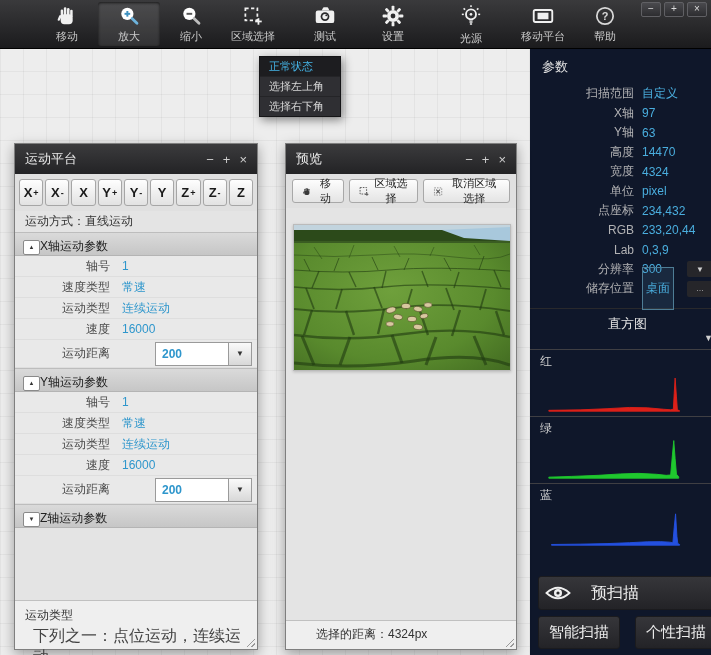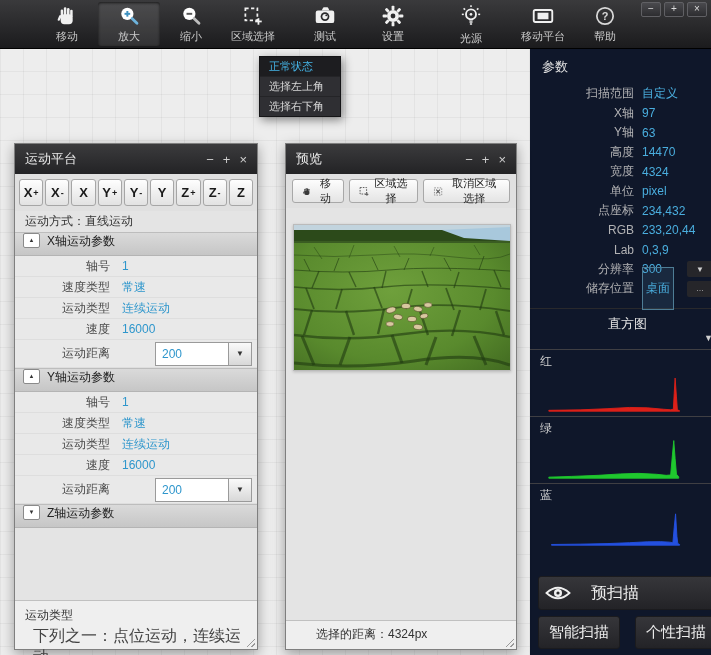--- a/index.html
+++ b/index.html
@@ -75,32 +75,32 @@
   .pc-btn{color:#cfcfcf;font-size:13px;line-height:13px;cursor:pointer;}
 
   
   .axis-row{display:flex;gap:2px;padding:5px 4px;background:#e0e0e0;}
   .axis-btn{flex:1;height:27px;background:linear-gradient(#fefefe,#e2e2e2);border:1px solid #a6a6a6;
             border-radius:3px;font-size:13px;font-weight:bold;color:#1a1a1a;display:flex;align-items:center;
             justify-content:center;padding:0;cursor:pointer;font-family:inherit;}
   .axis-btn sup{font-size:9px;margin-left:1px;}
   .mode-row{height:21px;line-height:21px;padding-left:10px;font-size:12px;color:#333;}
   .section-header{height:22px;background:linear-gradient(#dadada,#c6c6c6);border-top:1px solid #bdbdbd;
-                  border-bottom:1px solid #b4b4b4;display:flex;align-items:flex-start;padding:0 8px;gap:7px;cursor:pointer;}
+                  border-bottom:1px solid #b4b4b4;display:flex;align-items:flex-end;padding:0 8px;cursor:pointer;}
   .collapse-box{width:15px;height:13px;background:#fff;border:1px solid #8a8a8a;border-radius:2px;
                 font-size:6px;line-height:12px;text-align:center;color:#333;}
   .section-title{font-size:12px;color:#222;}
   .prow{display:flex;align-items:center;height:20px;font-size:12px;background:#e9e9e9;
         border-bottom:1px solid #dedede;}
   .prow-label{width:95px;text-align:right;color:#4a4a4a;}
   .prow-value{margin-left:12px;color:#2e96cc;}
   .combo-row{height:27px;gap:33px;}
   .combo{flex:1;margin:0 5px 0 12px;height:22px;background:#fff;border:1px solid #9a9a9a;
          display:flex;align-items:center;cursor:pointer;}
-  .combo-text{flex:1;padding-left:6px;color:#2e96cc;font-size:12px;}
+  .combo-text{flex:1;padding-left:6px;color:#2e96cc;font-size:12px;font-weight:bold;}
   .combo-btn{width:22px;height:100%;background:linear-gradient(#fafafa,#d8d8d8);border-left:1px solid #9a9a9a;
              font-size:8px;color:#333;display:flex;align-items:center;justify-content:center;}
   .panel-footer{position:absolute;left:0;right:0;bottom:0;border-top:1px solid #c0c0c0;background:#efefef;}
   .motion-footer{height:48px;}
   .pf-title{padding:6px 0 2px 10px;font-size:12px;color:#333;}
   .pf-text{padding-left:18px;font-size:16px;color:#444;}
   .pv-footer{height:28px;padding-left:20px;}
   .pf-text2{line-height:27px;padding-left:10px;font-size:12px;color:#333;}
   .resize-handle{position:absolute;right:2px;bottom:2px;width:10px;height:10px;
     background:repeating-linear-gradient(-45deg,transparent 0 2px,#9a9a9a 2px 3px);

